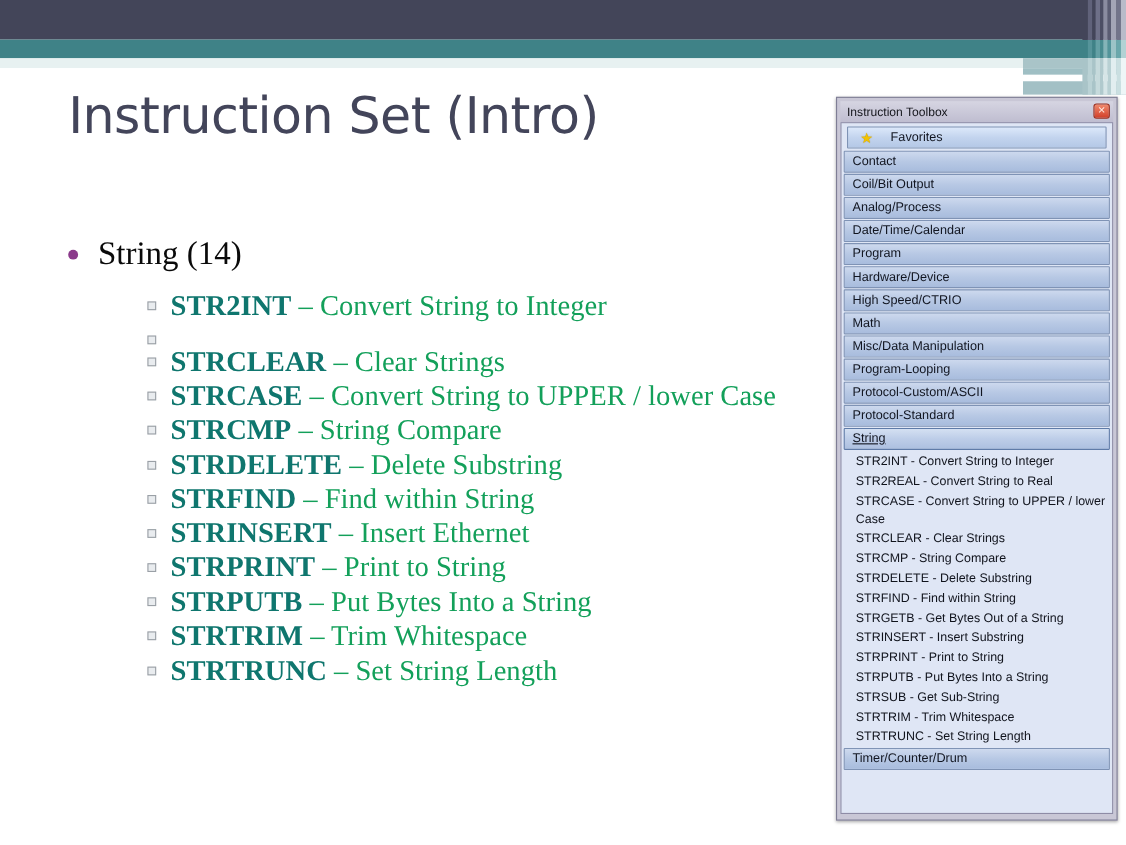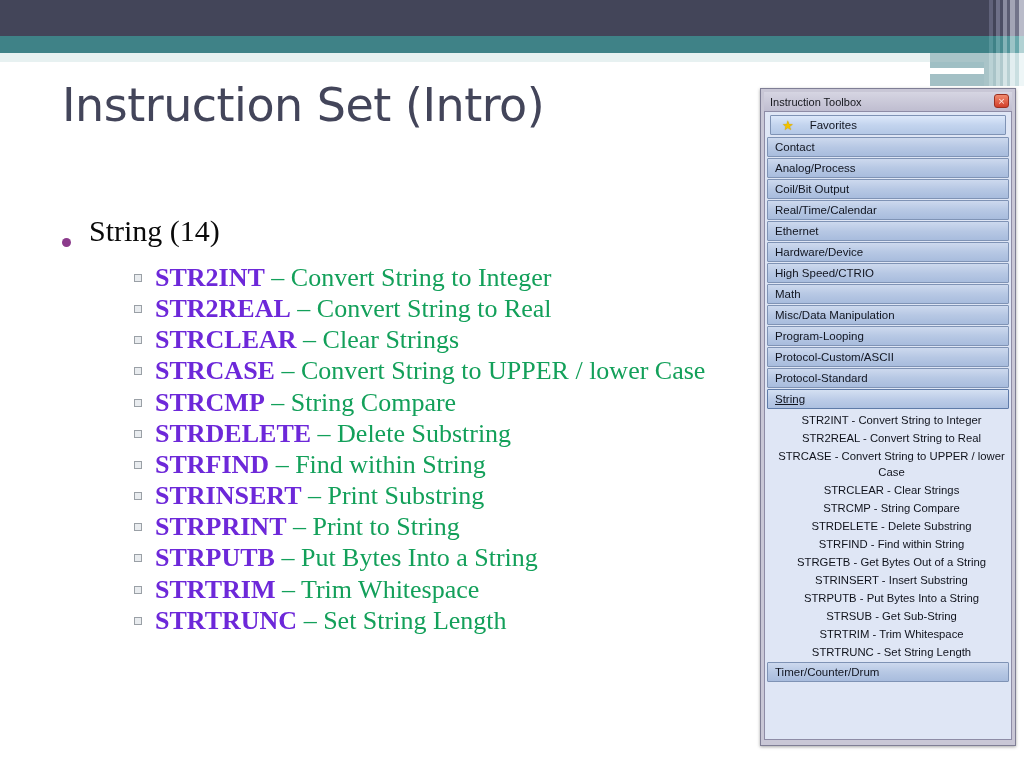--- a/index.html
+++ b/index.html
@@ -40,53 +40,52 @@
     font-size: 46px;
     font-weight: 400;
     color: #43455a;
     letter-spacing: -0.5px;
     white-space: nowrap;
   }
 
   
   .content { position: absolute; left: 62px; top: 214px; width: 700px; }
 
-  .lvl1 { display: flex; align-items: flex-end; margin-bottom: 16px; }
+  .lvl1 { display: flex; align-items: flex-start; margin-bottom: 16px; }
   .lvl1 .dot {
     width: 9px; height: 9px; border-radius: 50%;
     background: #8b3a8b; margin-right: 18px; margin-top: 13px; flex: none;
   }
   .lvl1 .txt {
     font-family: "Liberation Serif", serif;
     font-size: 30px; color: #0a0a0a; line-height: 1.1;
   }
 
   .sublist { margin-left: 72px; margin-top: 4px; }
   .lvl2 { display: flex; align-items: flex-start; margin-bottom: 1px; }
   .lvl2 .sq {
     width: 8px; height: 8px; flex: none;
     border: 1.5px solid #9aa0a6; background: #e9ecef;
     margin-right: 13px; margin-top: 11px;
   }
   .lvl2 .txt {
     font-family: "Liberation Serif", serif;
     font-size: 26px; line-height: 1.16; color: #13a05a;
   }
-  .lvl2 .txt b { font-weight: bold; color: #6d28d9; }
+  .lvl2 .txt b { font-weight: bold; color: #0f766e; }
 
   
   .toolbox {
     position: absolute;
     left: 760px; top: 88px;
     width: 256px; height: 658px;
     background: #c9c7d6;
     border: 1px solid #7f7e95;
     padding: 3px;
     box-shadow: 0 1px 3px rgba(0,0,0,.35);
-    text-align: center;
   }
   .tb-titlebar {
     height: 19px;
     background: linear-gradient(to bottom, #d6d5e2, #bfbdd0);
     display: flex; align-items: center;
     padding: 0 2px 0 6px;
     position: relative;
   }
   .tb-title {
     font-family: "Liberation Sans", sans-serif;
@@ -180,21 +179,20 @@
       <span class="dot"></span>
       <span class="txt">String (14)</span>
     </div>
     <div class="sublist" id="sublist">
         <div class="lvl2">
           <span class="sq"></span>
           <span class="txt"><b>STR2INT</b><span> – Convert String to Integer</span></span>
         </div>
         <div class="lvl2">
           <span class="sq"></span>
-          <span class="txt"><b>STR2REAL</b><span> – Convert String to Real</span></span>
         </div>
         <div class="lvl2">
           <span class="sq"></span>
           <span class="txt"><b>STRCLEAR</b><span> – Clear Strings</span></span>
         </div>
         <div class="lvl2">
           <span class="sq"></span>
           <span class="txt"><b>STRCASE</b><span> – Convert String to UPPER / lower Case</span></span>
         </div>
         <div class="lvl2">
@@ -204,21 +202,21 @@
         <div class="lvl2">
           <span class="sq"></span>
           <span class="txt"><b>STRDELETE</b><span> – Delete Substring</span></span>
         </div>
         <div class="lvl2">
           <span class="sq"></span>
           <span class="txt"><b>STRFIND</b><span> – Find within String</span></span>
         </div>
         <div class="lvl2">
           <span class="sq"></span>
-          <span class="txt"><b>STRINSERT</b><span> – Print Substring</span></span>
+          <span class="txt"><b>STRINSERT</b><span> – Insert Ethernet</span></span>
         </div>
         <div class="lvl2">
           <span class="sq"></span>
           <span class="txt"><b>STRPRINT</b><span> – Print to String</span></span>
         </div>
         <div class="lvl2">
           <span class="sq"></span>
           <span class="txt"><b>STRPUTB</b><span> – Put Bytes Into a String</span></span>
         </div>
         <div class="lvl2">
@@ -240,30 +238,30 @@
     <div class="tb-body">
       <div class="cat fav">
         <span class="star">★</span>
         <span>Favorites</span>
       </div>
       <div id="cats-before">
           <div class="cat">
             <span>Contact</span>
           </div>
           <div class="cat">
+            <span>Coil/Bit Output</span>
+          </div>
+          <div class="cat">
             <span>Analog/Process</span>
           </div>
           <div class="cat">
-            <span>Coil/Bit Output</span>
-          </div>
-          <div class="cat">
-            <span>Real/Time/Calendar</span>
-          </div>
-          <div class="cat">
-            <span>Ethernet</span>
+            <span>Date/Time/Calendar</span>
+          </div>
+          <div class="cat">
+            <span>Program</span>
           </div>
           <div class="cat">
             <span>Hardware/Device</span>
           </div>
           <div class="cat">
             <span>High Speed/CTRIO</span>
           </div>
           <div class="cat">
             <span>Math</span>
           </div>
@@ -286,20 +284,21 @@
       <div class="items" id="string-items">
           <div class="item">STR2INT - Convert String to Integer</div>
           <div class="item">STR2REAL - Convert String to Real</div>
           <div class="item">STRCASE - Convert String to UPPER / lower Case</div>
           <div class="item">STRCLEAR - Clear Strings</div>
           <div class="item">STRCMP - String Compare</div>
           <div class="item">STRDELETE - Delete Substring</div>
           <div class="item">STRFIND - Find within String</div>
           <div class="item">STRGETB - Get Bytes Out of a String</div>
           <div class="item">STRINSERT - Insert Substring</div>
+          <div class="item">STRPRINT - Print to String</div>
           <div class="item">STRPUTB - Put Bytes Into a String</div>
           <div class="item">STRSUB - Get Sub-String</div>
           <div class="item">STRTRIM - Trim Whitespace</div>
           <div class="item">STRTRUNC - Set String Length</div>
         </div>
       <div id="cats-after">
           <div class="cat">
             <span>Timer/Counter/Drum</span>
           </div>
         </div>

